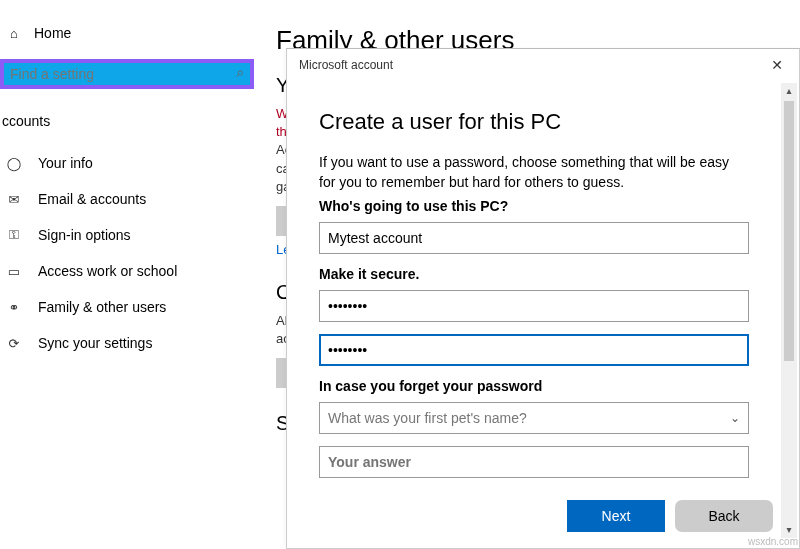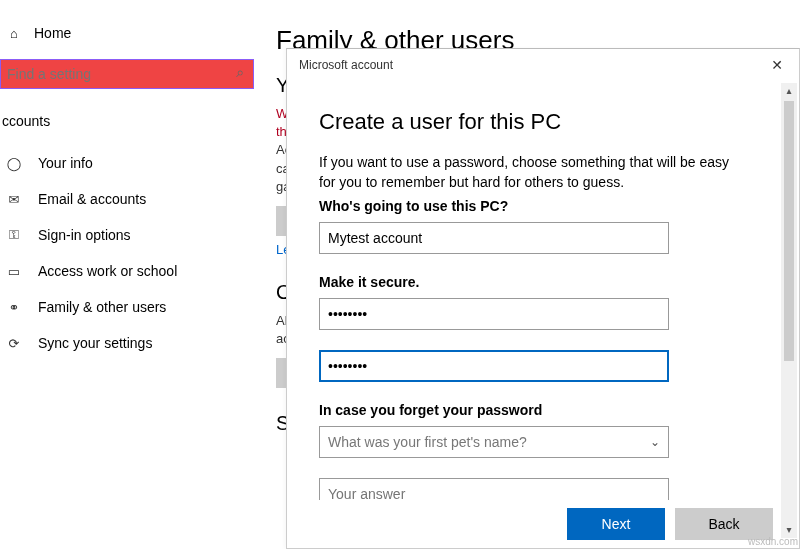--- a/index.html
+++ b/index.html
@@ -29,25 +29,25 @@
     font-size: 14px;
   }
   .home-row .icon { width: 16px; text-align: center; margin-right: 12px; font-size: 13px;}
   .search-wrap {
     margin: 0 2px 16px 0;
     position: relative;
   }
   .search-input {
     width: 254px;
     height: 30px;
-    border: 1px solid #8b5cf6;
+    border: 4px solid #8b5cf6;
     padding: 4px 30px 4px 6px;
     font-size: 14px;
     font-family: inherit;
-    background: #ef4444;
+    background: #0ea5e9;
   }
   .search-icon {
     position: absolute;
     right: 14px; top: 5px;
     font-size: 14px;
     color: #666;
     pointer-events: none;
   }
   .section-label {
     font-size: 14px;
@@ -156,65 +156,65 @@
     font-size: 14px;
     line-height: 1.4;
     margin-bottom: 6px;
   }
   .form-label {
     font-size: 14px;
     font-weight: 600;
     margin: 6px 0 8px 0;
   }
   .text-input, .select-box {
-    width: 350px;
+    width: 430px;
     height: 32px;
     border: 1px solid #999;
     padding: 4px 8px;
     font-size: 14px;
     font-family: inherit;
     display: block;
-    margin-bottom: 20px;
+    margin-bottom: 12px;
     background: #fff;
     color: #000;
   }
   .text-input.focused {
     border: 2px solid #0067c0;
     padding: 3px 7px;
   }
   .select-box {
     position: relative;
     color: #777;
     display: flex;
     align-items: center;
     justify-content: space-between;
     cursor: pointer;
   }
   .select-box .chev { font-size: 12px; color: #555; }
-  .text-input.placeholder-look { color: #be185d; }
+  .text-input.placeholder-look { color: #be185d; font-weight: bold; }
   
   .modal-footer {
     position: absolute;
-    left: 0; right: 0; bottom: 0;
+    left: 0; right: 0; bottom: 8px;
     height: 48px;
     display: flex;
     justify-content: flex-end;
     align-items: center;
     padding-right: 26px;
     gap: 10px;
   }
   .btn {
     min-width: 98px;
     height: 32px;
     font-size: 14px;
     border: none;
     cursor: pointer;
   }
   .btn-primary { background: #0067c0; color: #fff; }
-  .btn-secondary { background: #ccc; color: #000; }
+  .btn-secondary { background: #ccc; color: #000; border-radius: 7px; }
   .watermark {
     position: absolute;
     right: 2px; bottom: 2px;
     font-size: 10px;
     color: #bbb;
     z-index: 50;
   }
 </style>
 </head>
 <body>

